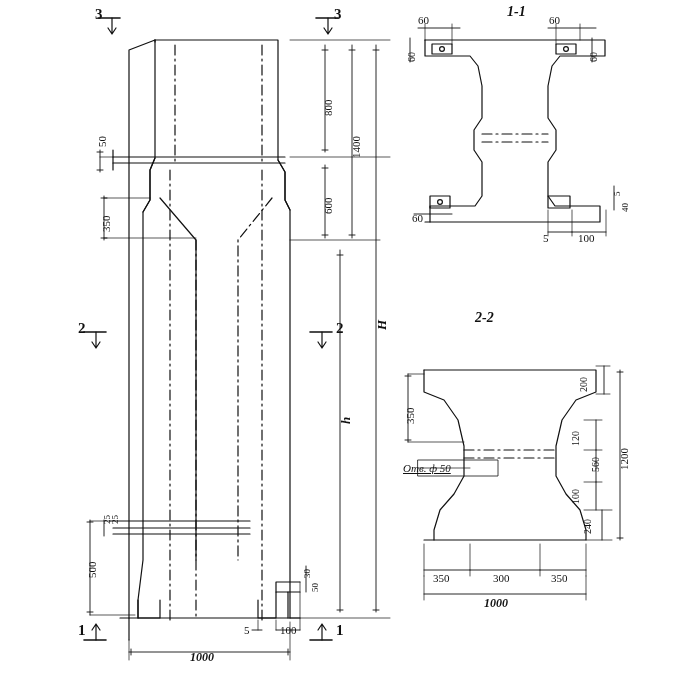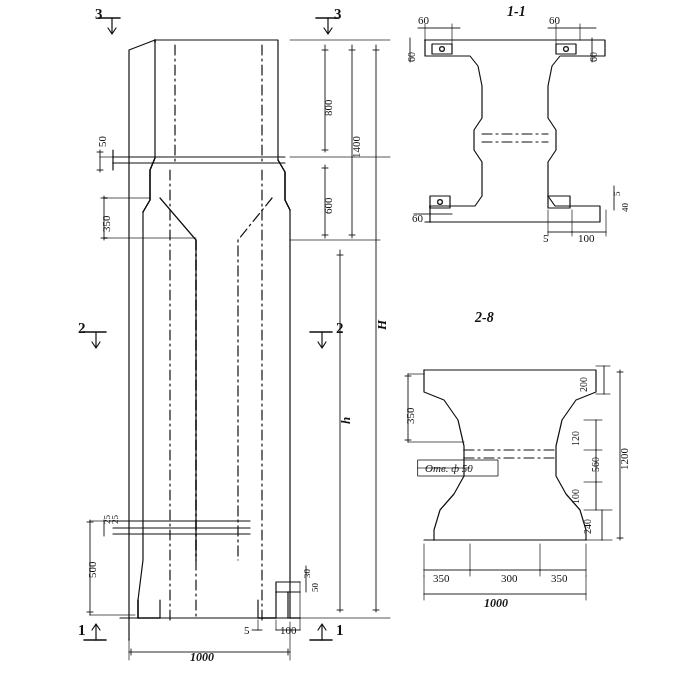--- a/index.html
+++ b/index.html
@@ -222,27 +222,27 @@
 <div class="lbl" style="left:418px;top:14px;">60</div>
 <div class="lbl" style="left:549px;top:14px;">60</div>
 <div class="lbl rot90" style="left:406px;top:62px;font-size:10px;">60</div>
 <div class="lbl rot90" style="left:588px;top:62px;font-size:10px;">60</div>
 <div class="lbl" style="left:412px;top:212px;">60</div>
 <div class="lbl rot90" style="left:612px;top:196px;font-size:9px;">5</div>
 <div class="lbl rot90" style="left:620px;top:212px;font-size:9px;">40</div>
 <div class="lbl" style="left:543px;top:232px;">5</div>
 <div class="lbl" style="left:578px;top:232px;">100</div>
 
-<div class="lbl ttl" style="left:475px;top:310px;">2-8</div>
+<div class="lbl ttl" style="left:475px;top:310px;">2-2</div>
 <div class="lbl rot90" style="left:404px;top:424px;">350</div>
 <div class="lbl rot90" style="left:578px;top:392px;font-size:10px;">200</div>
 <div class="lbl rot90" style="left:570px;top:446px;font-size:10px;">120</div>
 <div class="lbl rot90" style="left:590px;top:472px;font-size:10px;">560</div>
 <div class="lbl rot90" style="left:570px;top:504px;font-size:10px;">100</div>
 <div class="lbl rot90" style="left:582px;top:534px;font-size:10px;">240</div>
 <div class="lbl rot90" style="left:618px;top:470px;">1200</div>
-<div class="lbl it" style="left:425px;top:462px;font-size:11px;">Отв. ф 50</div>
+<div class="lbl it" style="left:403px;top:462px;font-size:11px;text-decoration:underline;">Отв. ф 50</div>
 <div class="lbl" style="left:433px;top:572px;">350</div>
-<div class="lbl" style="left:493px;top:572px;margin-left:8px;">300</div>
+<div class="lbl" style="left:493px;top:572px;">300</div>
 <div class="lbl" style="left:551px;top:572px;">350</div>
 <div class="lbl b it" style="left:484px;top:596px;font-size:12px;">1000</div>
 
 </div>
 
 </body></html>

